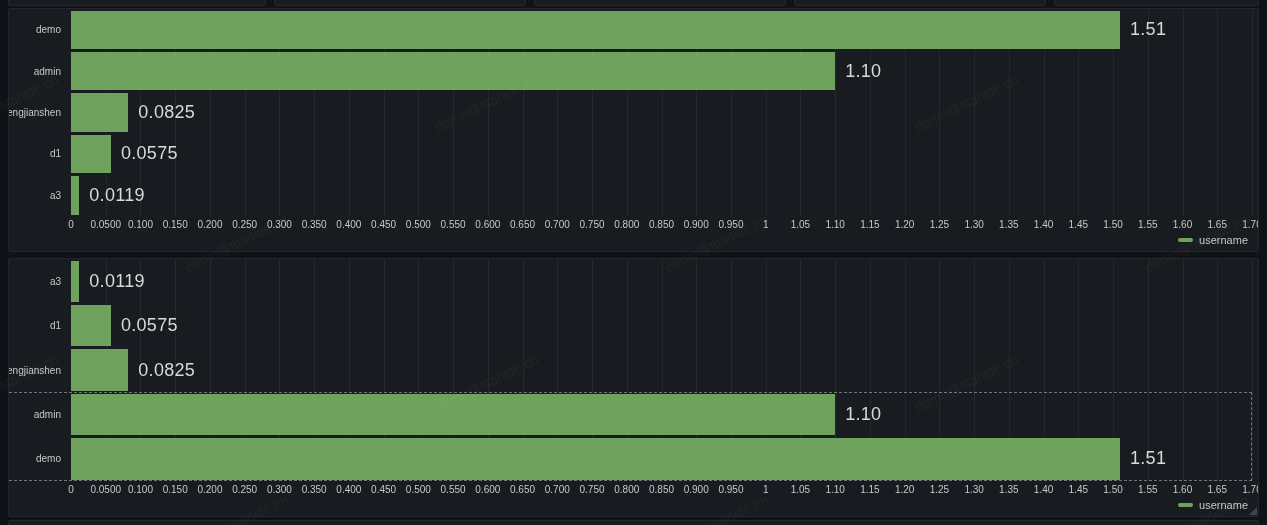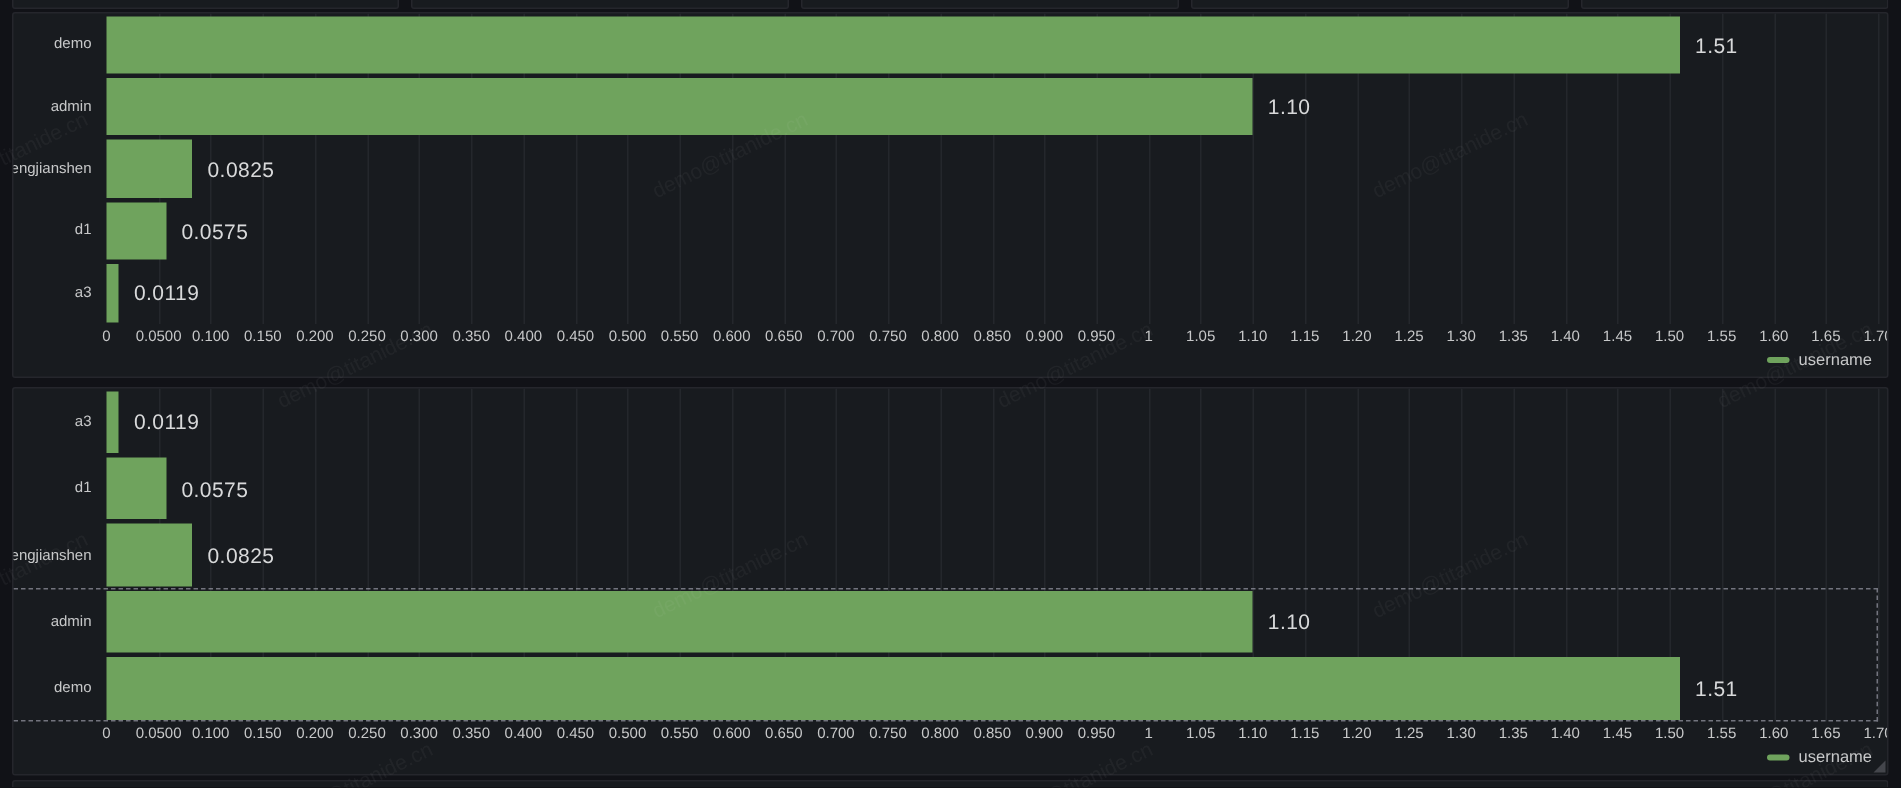--- a/index.html
+++ b/index.html
@@ -23,21 +23,21 @@
   .panel-header{flex:0 0 23px;display:flex;align-items:center;justify-content:center;gap:5px;cursor:pointer;}
   .panel-title{font-size:12px;font-weight:500;color:#d8d9da;}
   .caret{font-size:11px;line-height:8px;color:#9a9fa6;padding-top:0px;}
 
   .chart{flex:1 1 auto;position:relative;display:flex;flex-direction:column;margin-right:6px;}
   .crow{flex:1 1 auto;display:flex;position:relative;z-index:1;}
   .rlabel{flex:0 0 62px;width:62px;box-sizing:border-box;display:flex;align-items:center;justify-content:flex-end;
           padding-right:10px;font-size:10px;color:#c7c8c9;}
   .rarea{flex:1 1 auto;display:flex;align-items:center;position:relative;}
   .rbar{height:calc(100% - 3px);}
-  .rval{margin-left:10px;font-size:14px;color:#d8d9da;white-space:nowrap;letter-spacing:0.3px;}
+  .rval{margin-left:10px;font-size:18px;color:#d8d9da;white-space:nowrap;letter-spacing:0.3px;}
 
   .grid{position:absolute;left:62px;right:0;top:0;bottom:0;z-index:0;}
   .gridline{position:absolute;top:0;bottom:0;width:1px;background:rgba(204,204,220,0.07);}
 
   .highlight{position:absolute;left:0;right:0;bottom:0;z-index:2;pointer-events:none;
              border:1px dashed rgba(204,204,220,0.5);border-left:none;box-sizing:border-box;}
 
   .axis{flex:0 0 16px;position:relative;margin-left:62px;margin-right:6px;}
   .tick{position:absolute;top:3px;transform:translateX(-50%);font-size:10px;color:#c7c8c9;white-space:nowrap;}
 

